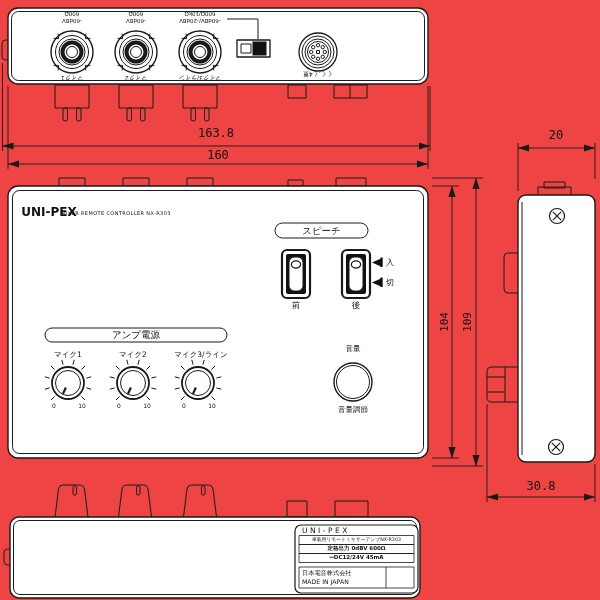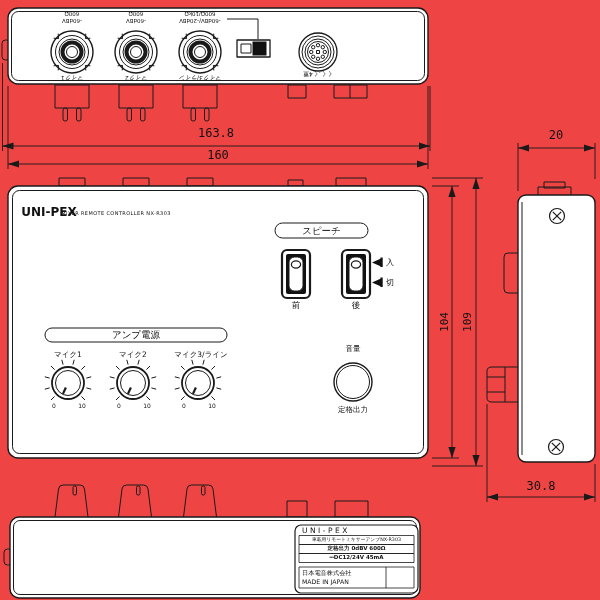--- a/index.html
+++ b/index.html
@@ -254,21 +254,21 @@
 <div class="lbl" style="left:68px;top:355px;font-size:7.5px">マイク1</div>
 <div class="lbl" style="left:133px;top:355px;font-size:7.5px">マイク2</div>
 <div class="lbl" style="left:201px;top:355px;font-size:7.5px">マイク3/ライン</div>
 <div class="lbl" style="left:54px;top:406px;font-size:6px">0</div>
 <div class="lbl" style="left:82px;top:406px;font-size:6px">10</div>
 <div class="lbl" style="left:119px;top:406px;font-size:6px">0</div>
 <div class="lbl" style="left:147px;top:406px;font-size:6px">10</div>
 <div class="lbl" style="left:184px;top:406px;font-size:6px">0</div>
 <div class="lbl" style="left:212px;top:406px;font-size:6px">10</div>
 <div class="lbl" style="left:353px;top:349px;font-size:7.5px">音量</div>
-<div class="lbl" style="left:353px;top:410px;font-size:7.5px">定格出力</div>
+<div class="lbl" style="left:353px;top:410px;font-size:7.5px">音量調節</div>
 
 <div class="lblL sp" style="left:302px;top:530.5px;font-size:7.5px">UNI-PEX</div>
 <div class="lbl" style="left:356.5px;top:540px;font-size:4.8px">車載用リモートミキサーアンプNX-R303</div>
 <div class="lbl bold" style="left:356.5px;top:549px;font-size:5.5px">定格出力 0dBV 600Ω</div>
 <div class="lbl bold" style="left:356.5px;top:558px;font-size:5.5px">⎓DC12/24V 45mA</div>
 <div class="lblL" style="left:302px;top:573px;font-size:6.2px">日本電音株式会社</div>
 <div class="lblL" style="left:302px;top:581.5px;font-size:6.2px">MADE IN JAPAN</div>
 
 </div>
 

